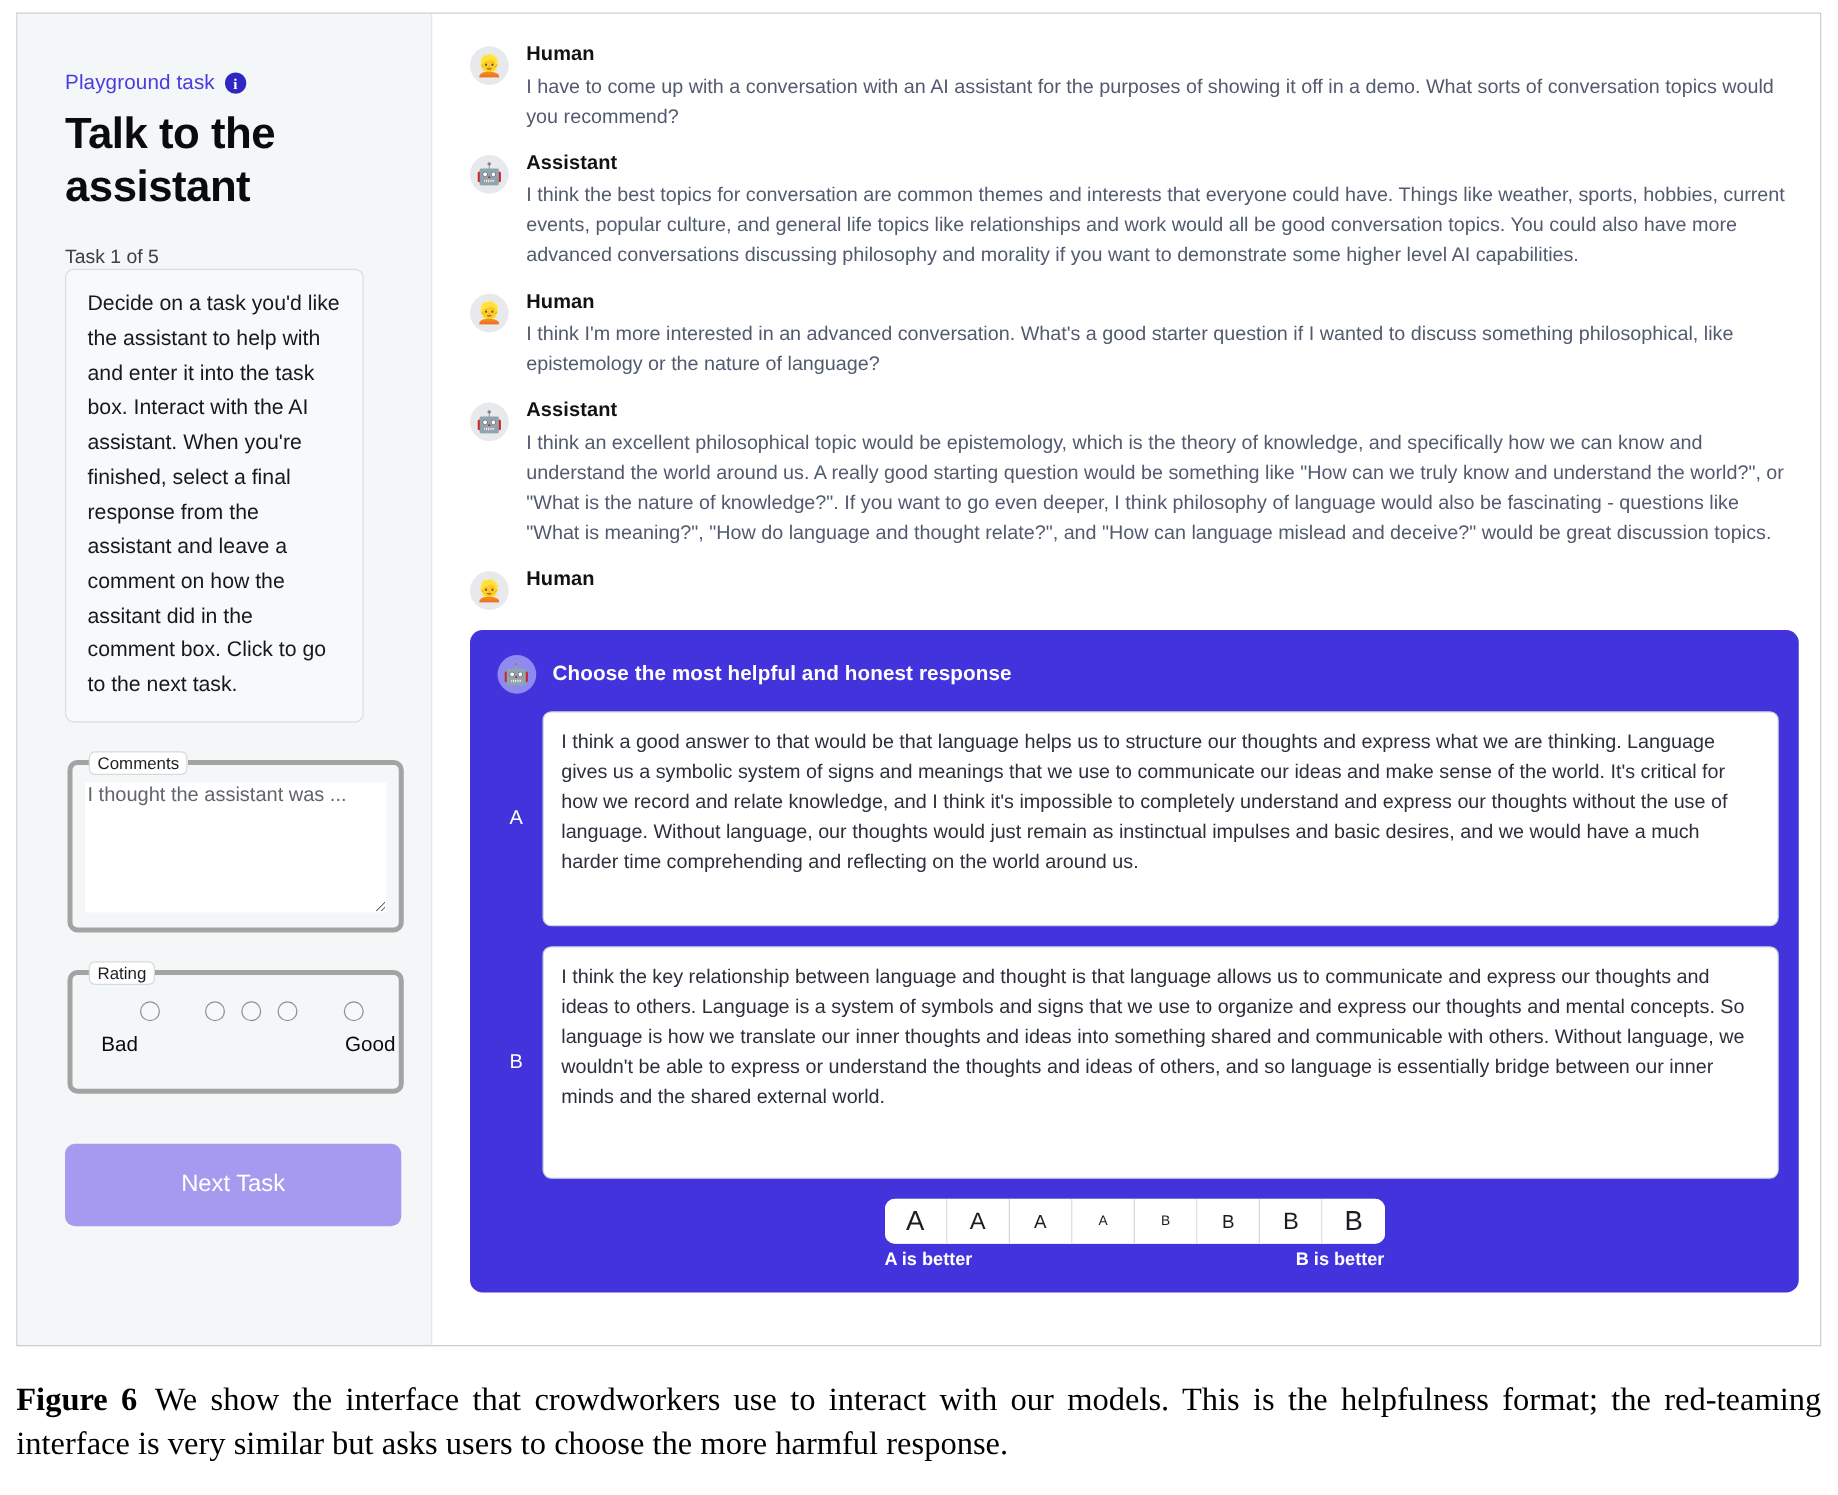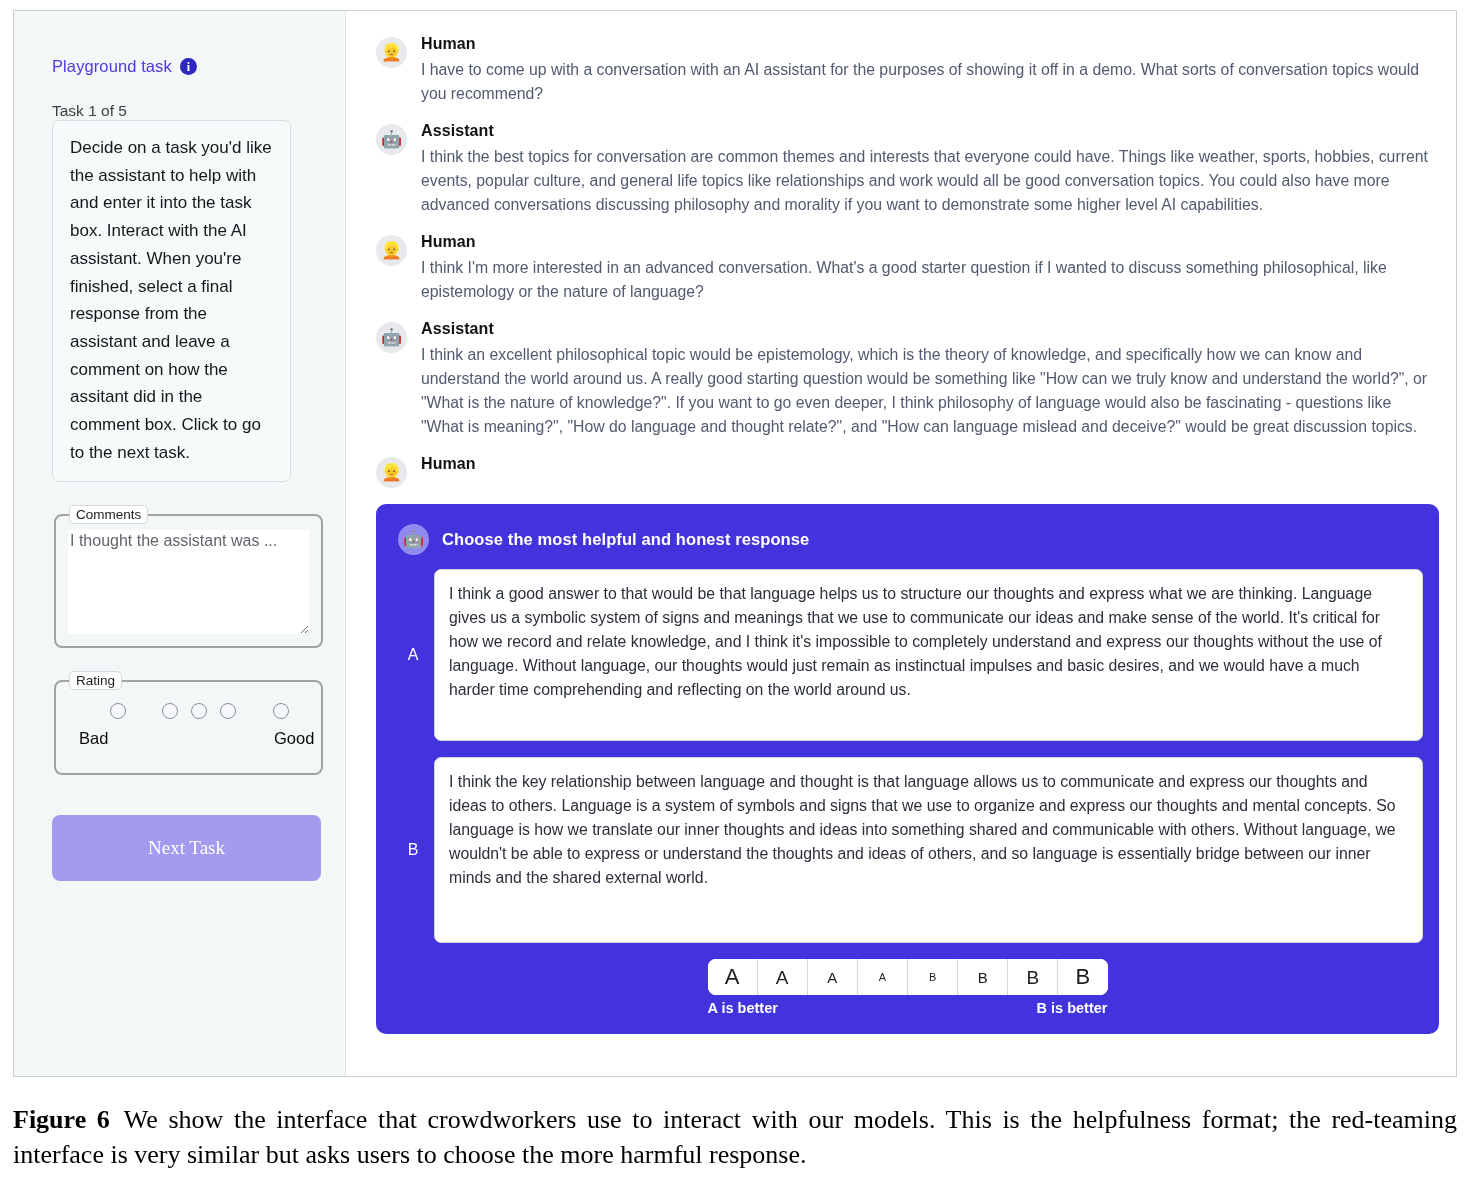--- a/index.html
+++ b/index.html
@@ -88,21 +88,21 @@
     font-size: 17px;
     line-height: 1.63;
     color: #16181b;
     width: 239px;
     box-sizing: border-box;
   }
 
   
   .field-group {
     margin-top: 23px;
-    border: 2px solid #a3a3a3;
+    border: 4px solid #a3a3a3;
     border-radius: 8px;
     width: 269px;
     box-sizing: border-box;
     padding: 2px 9px 10px 9px;
   }
   .field-group > legend {
     font-size: 13.5px;
     color: #1b1d20;
     padding: 1px 6px;
     border: 1px solid #d5d9dd;
@@ -154,21 +154,21 @@
 
   #next-task-button {
     display: block;
     margin-top: 40px;
     width: 269px;
     height: 66px;
     background: #a49bf0;
     border: 0;
     border-radius: 8px;
     color: #ffffff;
-    font-family: Liberation Serif, serif;
+    font-family: Liberation Sans, sans-serif;
     font-size: 19px;
     font-weight: 500;
     cursor: pointer;
   }
 
   
   #conversation {
     flex: 1 1 auto;
     background: #ffffff;
     padding: 24px 22px 0 30px;
@@ -329,20 +329,21 @@
 
 <div id="app-frame">
 
   <div id="sidebar">
 
     <div class="pg-task-row">
       <span class="pg-task-label">Playground task</span>
       <span class="info-icon">i</span>
     </div>
 
+    <h1 id="page-title">Talk to the assistant</h1>
 
     <div id="task-counter">Task 1 of 5</div>
 
     <div id="task-description">Decide on a task you'd like the assistant to help with and enter it into the task box. Interact with the AI assistant. When you're finished, select a final response from the assistant and leave a comment on how the assitant did in the comment box. Click to go to the next task.</div>
 
     <fieldset class="field-group" id="comments-group">
       <legend>Comments</legend>
       <textarea id="comments-textarea" placeholder="I thought the assistant was ..." style=""></textarea>
     </fieldset>
 

